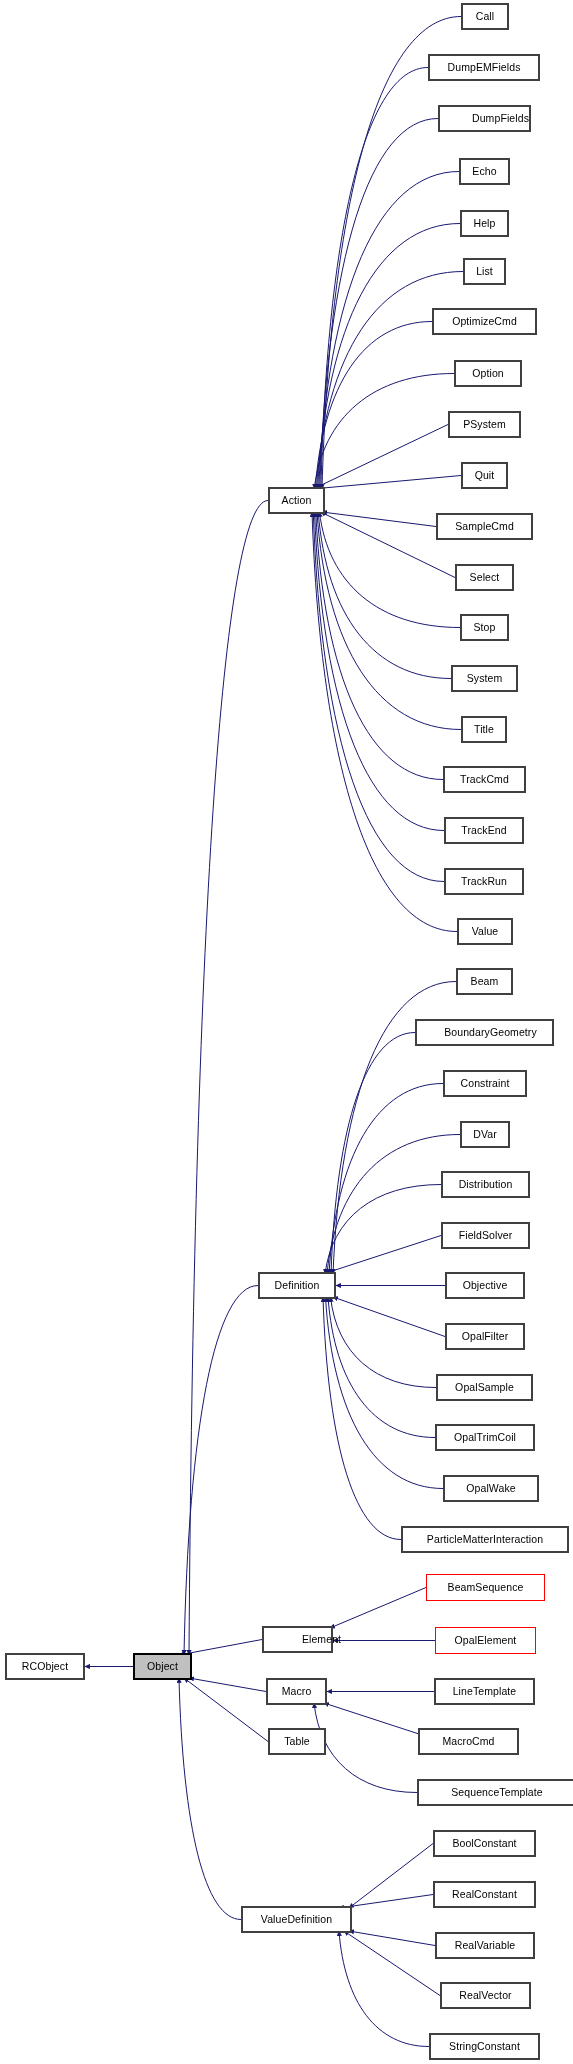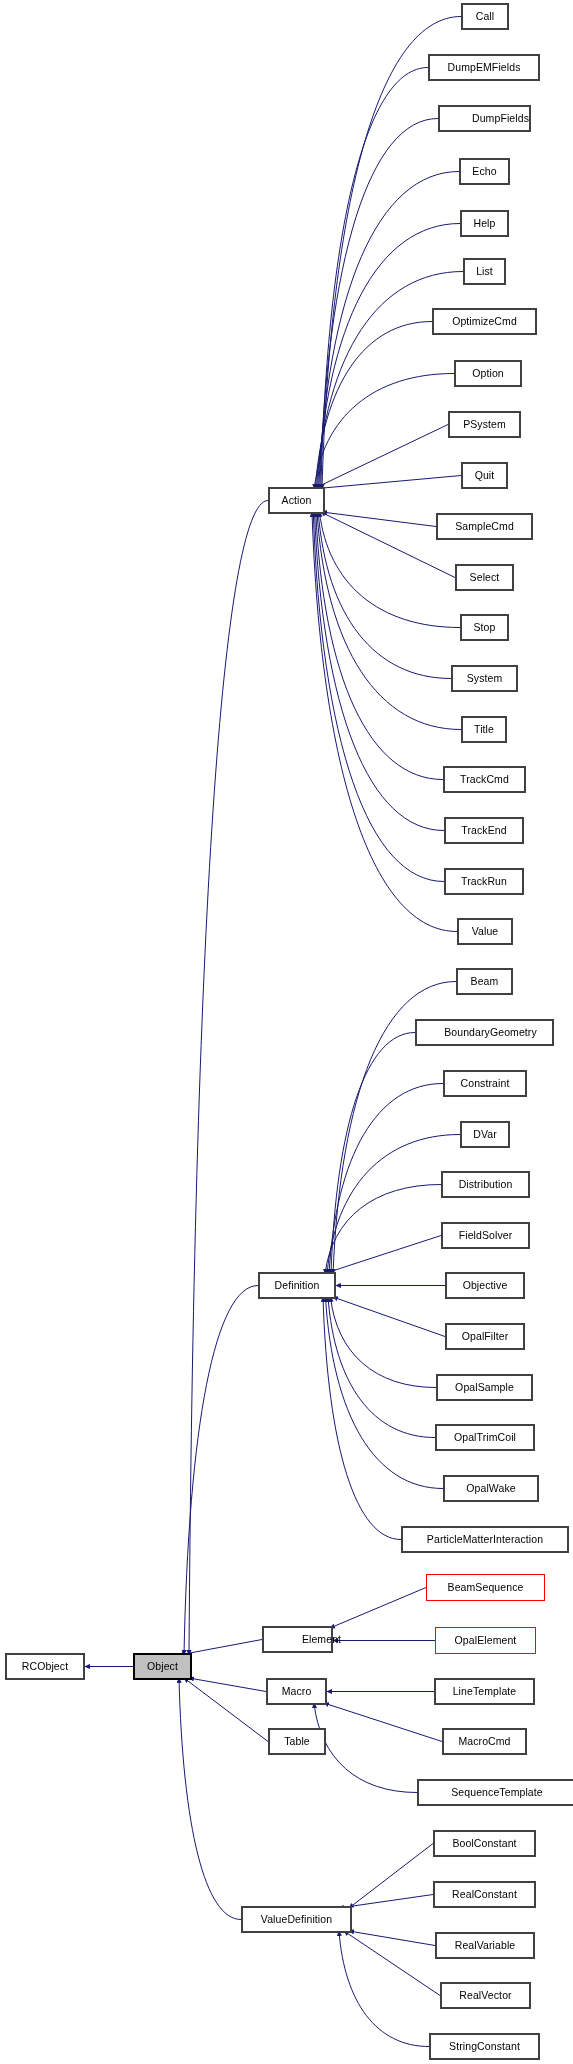--- a/index.html
+++ b/index.html
@@ -232,21 +232,21 @@
     </div>
     <div class="node red" title="BeamSequence" style="left: 426px; top: 1574px; width: 119px; height: 27px;">
       <span class="node-label">BeamSequence</span>
     </div>
     <div class="node red" title="OpalElement" style="left: 435px; top: 1627px; width: 101px; height: 27px;">
       <span class="node-label">OpalElement</span>
     </div>
     <div class="node" title="LineTemplate" style="left: 434px; top: 1678px; width: 101px; height: 27px;">
       <span class="node-label">LineTemplate</span>
     </div>
-    <div class="node" title="MacroCmd" style="left: 442px; top: 1728px; width: 85px; height: 27px; text-align: center;">
+    <div class="node" title="MacroCmd" style="left: 418px; top: 1728px; width: 101px; height: 27px; text-align: center;">
       <span class="node-label">MacroCmd</span>
     </div>
     <div class="node" title="SequenceTemplate" style="left: 417px; top: 1779px; width: 160px; height: 27px; text-align: center;">
       <span class="node-label">SequenceTemplate</span>
     </div>
     <div class="node" title="BoolConstant" style="left: 433px; top: 1830px; width: 103px; height: 27px; align-items: center;">
       <span class="node-label">BoolConstant</span>
     </div>
     <div class="node" title="RealConstant" style="left: 433px; top: 1881px; width: 103px; height: 27px;">
       <span class="node-label">RealConstant</span>

